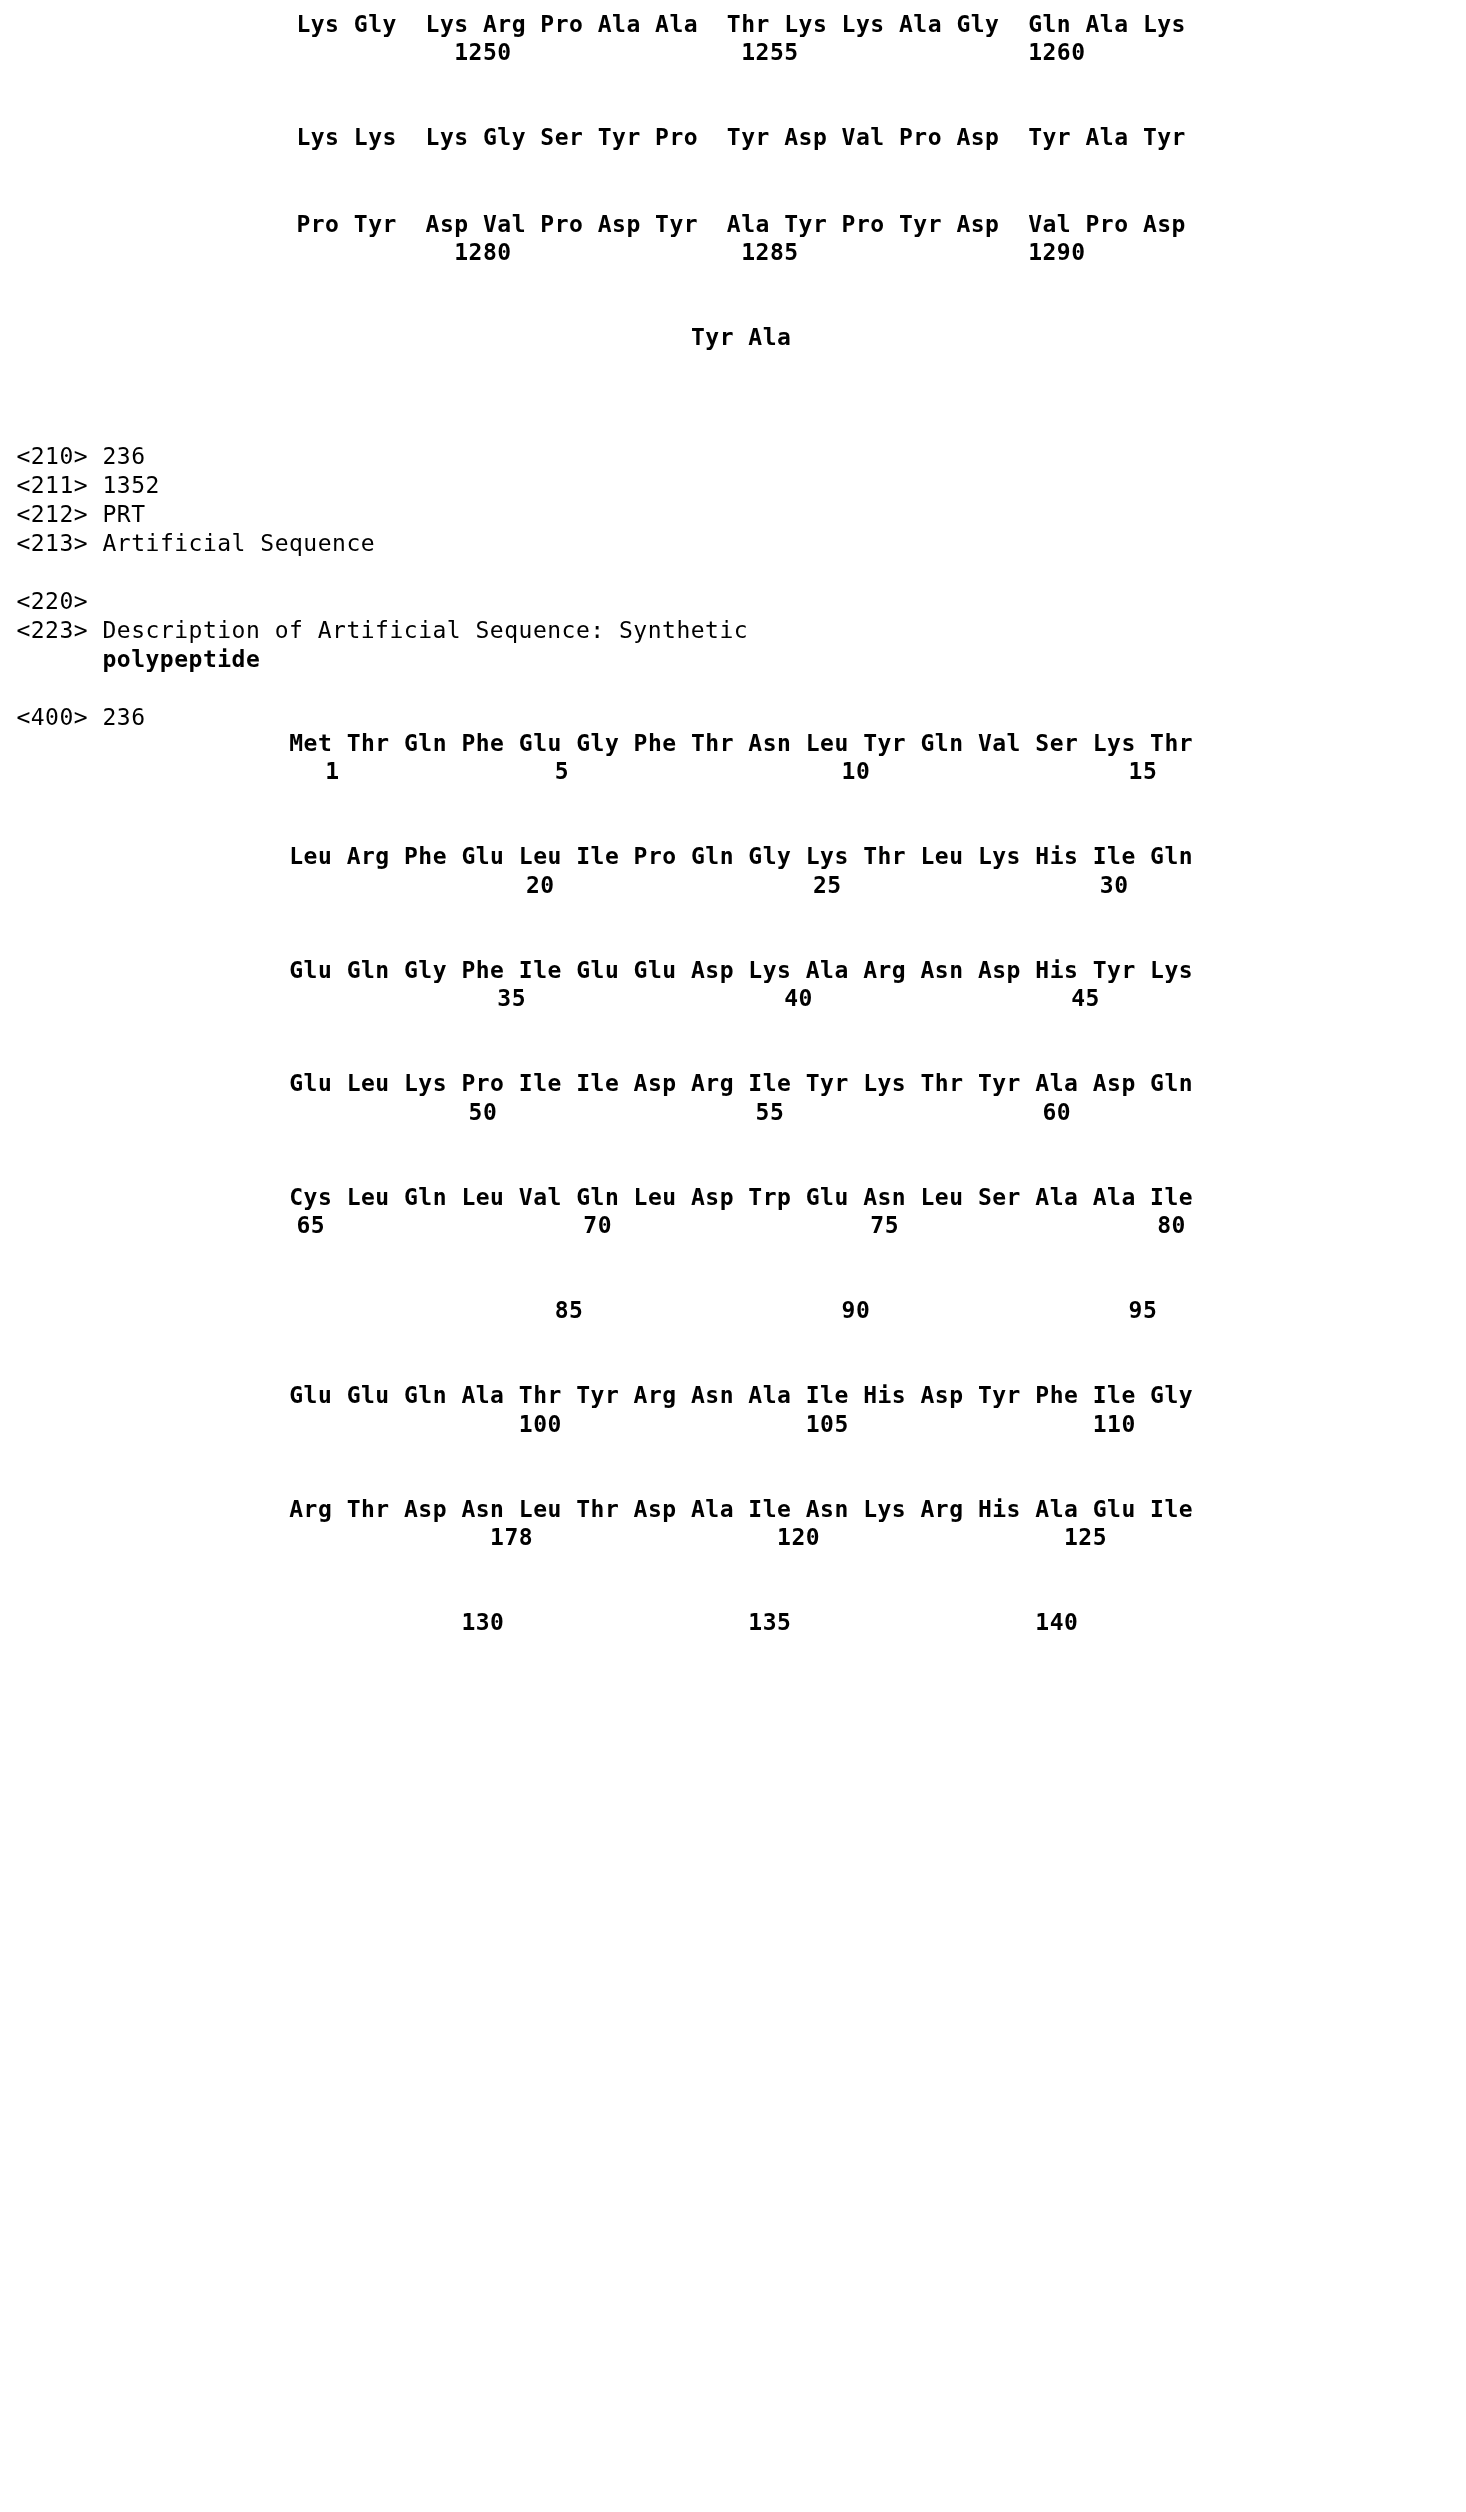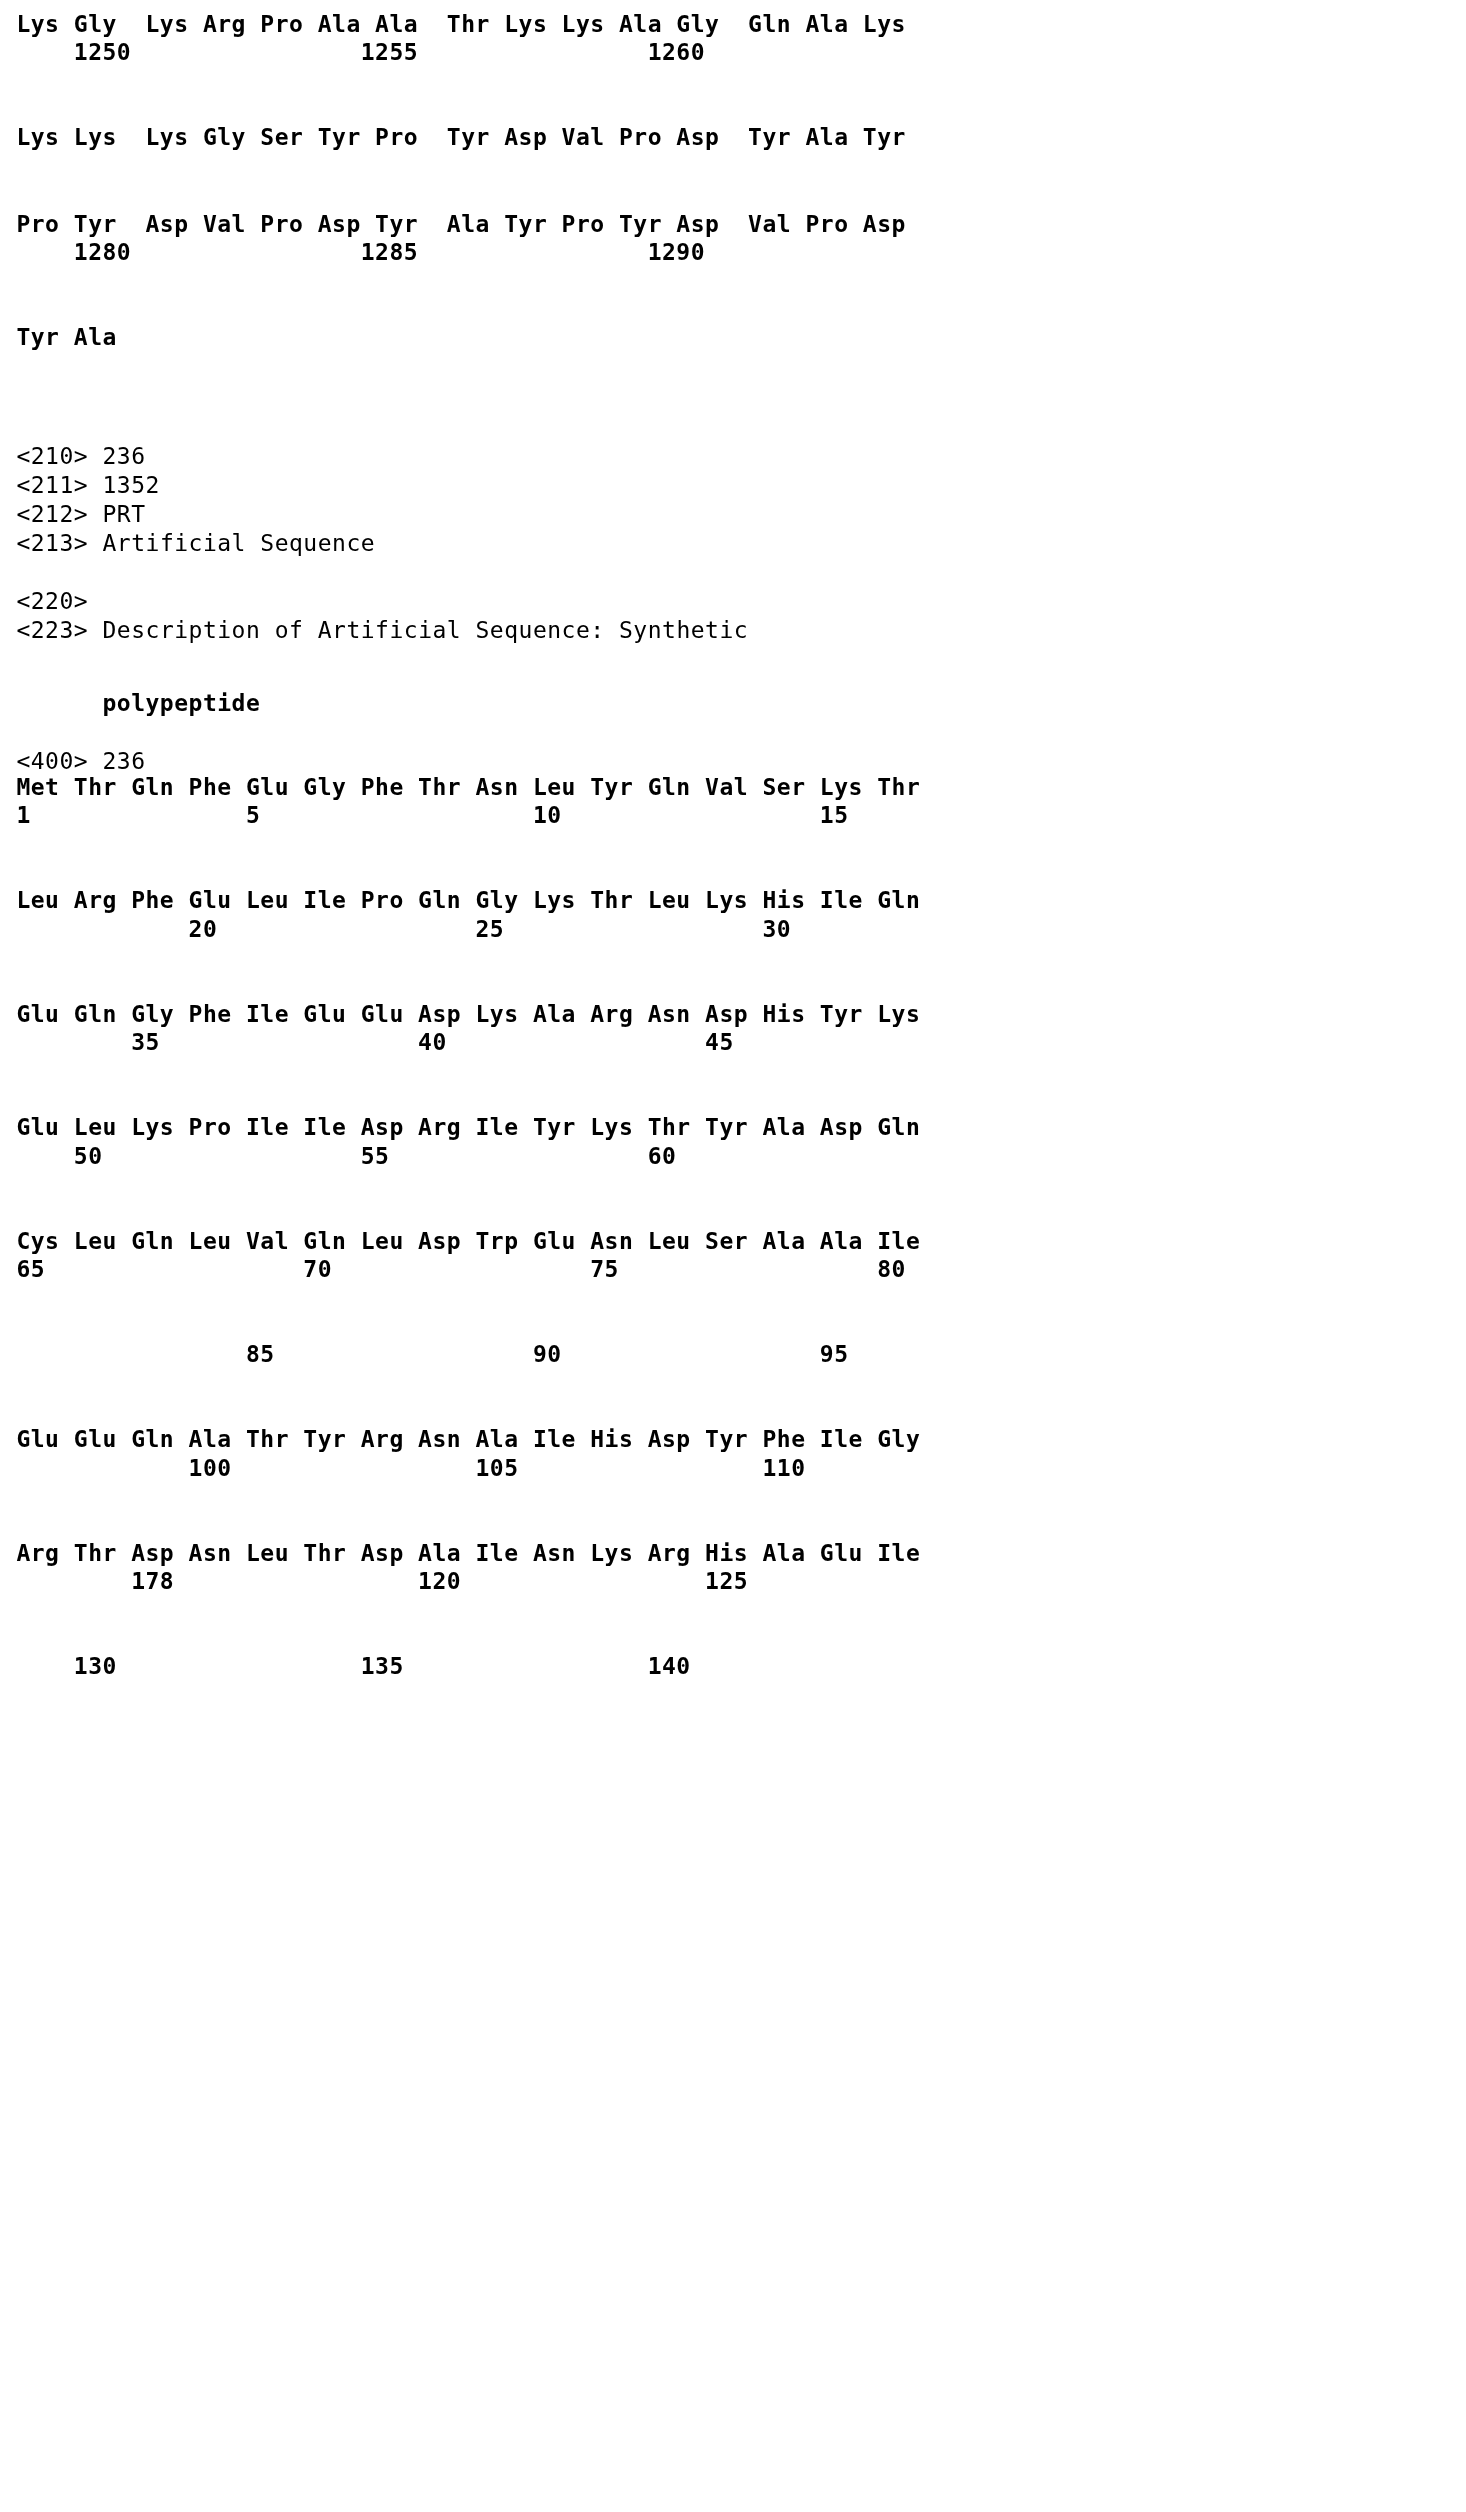--- a/index.html
+++ b/index.html
@@ -30,20 +30,21 @@
 
   
   .seqblock {
     margin-bottom: 0px;
   }
   .resline, .numline {
     white-space: pre;
     font-weight: bold;
     font-size: 23px;
     letter-spacing: 0.5px;
+    text-align: center;
   }
   .resline {
     margin-bottom: 5.5px;
   }
   .numline {
     margin-bottom: 0;
     height: 27px;
   }
   .gap {
     height: 58px;
@@ -56,21 +57,20 @@
     font-size: 23px;
     line-height: 29px;
     letter-spacing: 0.5px;
   }
   .tagcont {
     white-space: pre;
     font-weight: bold;
     font-size: 23px;
     line-height: 29px;
     letter-spacing: 0.5px;
-    margin-top: 44px;
   }
   .blankline {
     height: 29px;
   }
 </style>
 </head>
 <body>
 
 <div class="page">
   <div class="doc">

